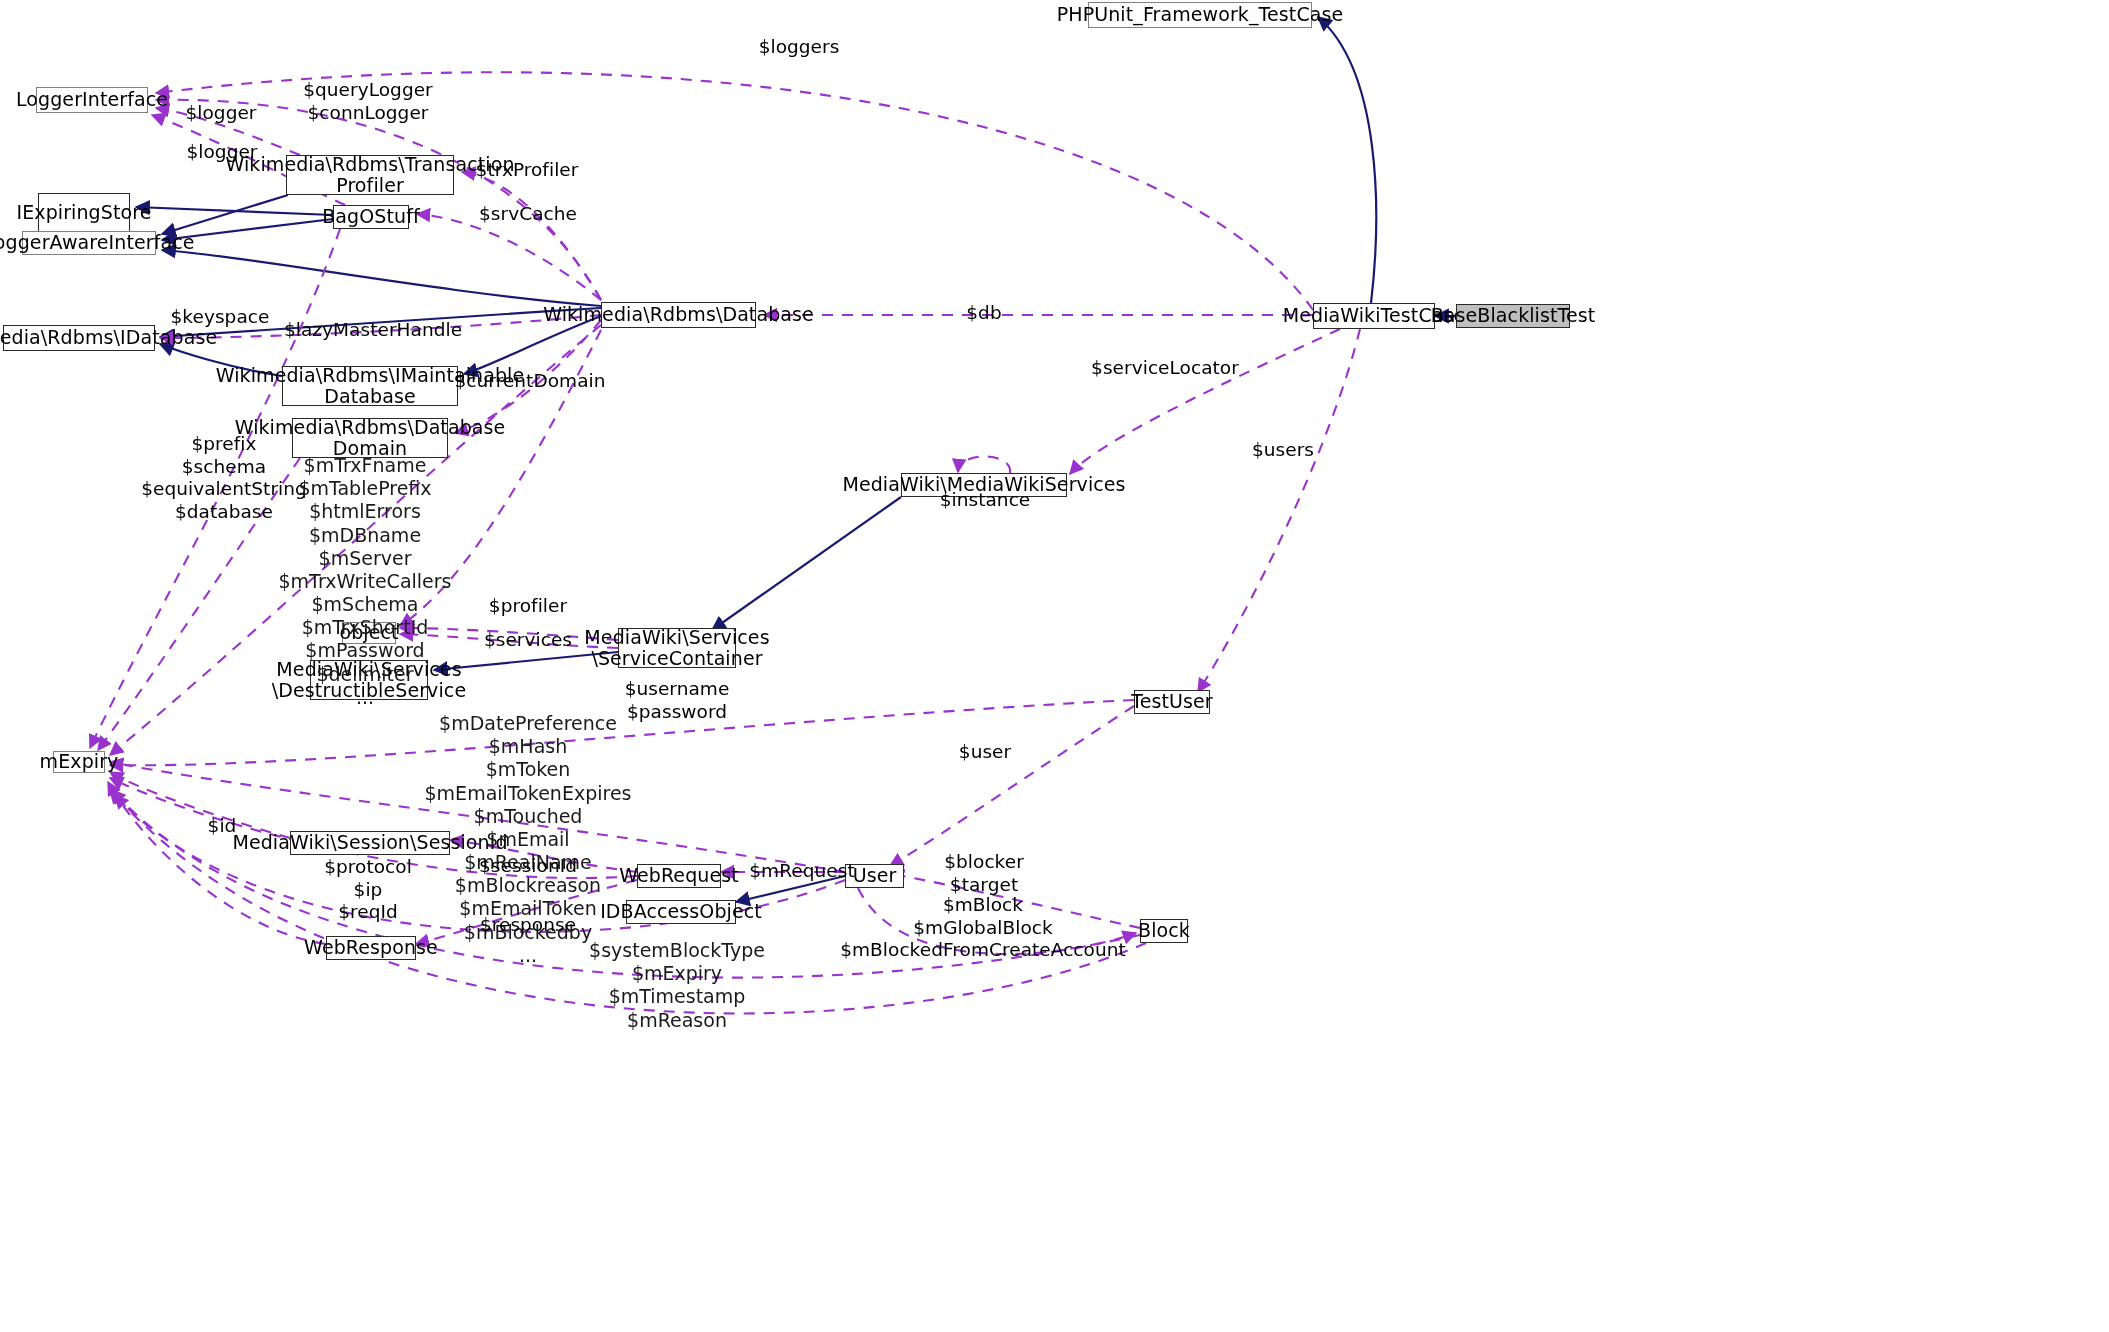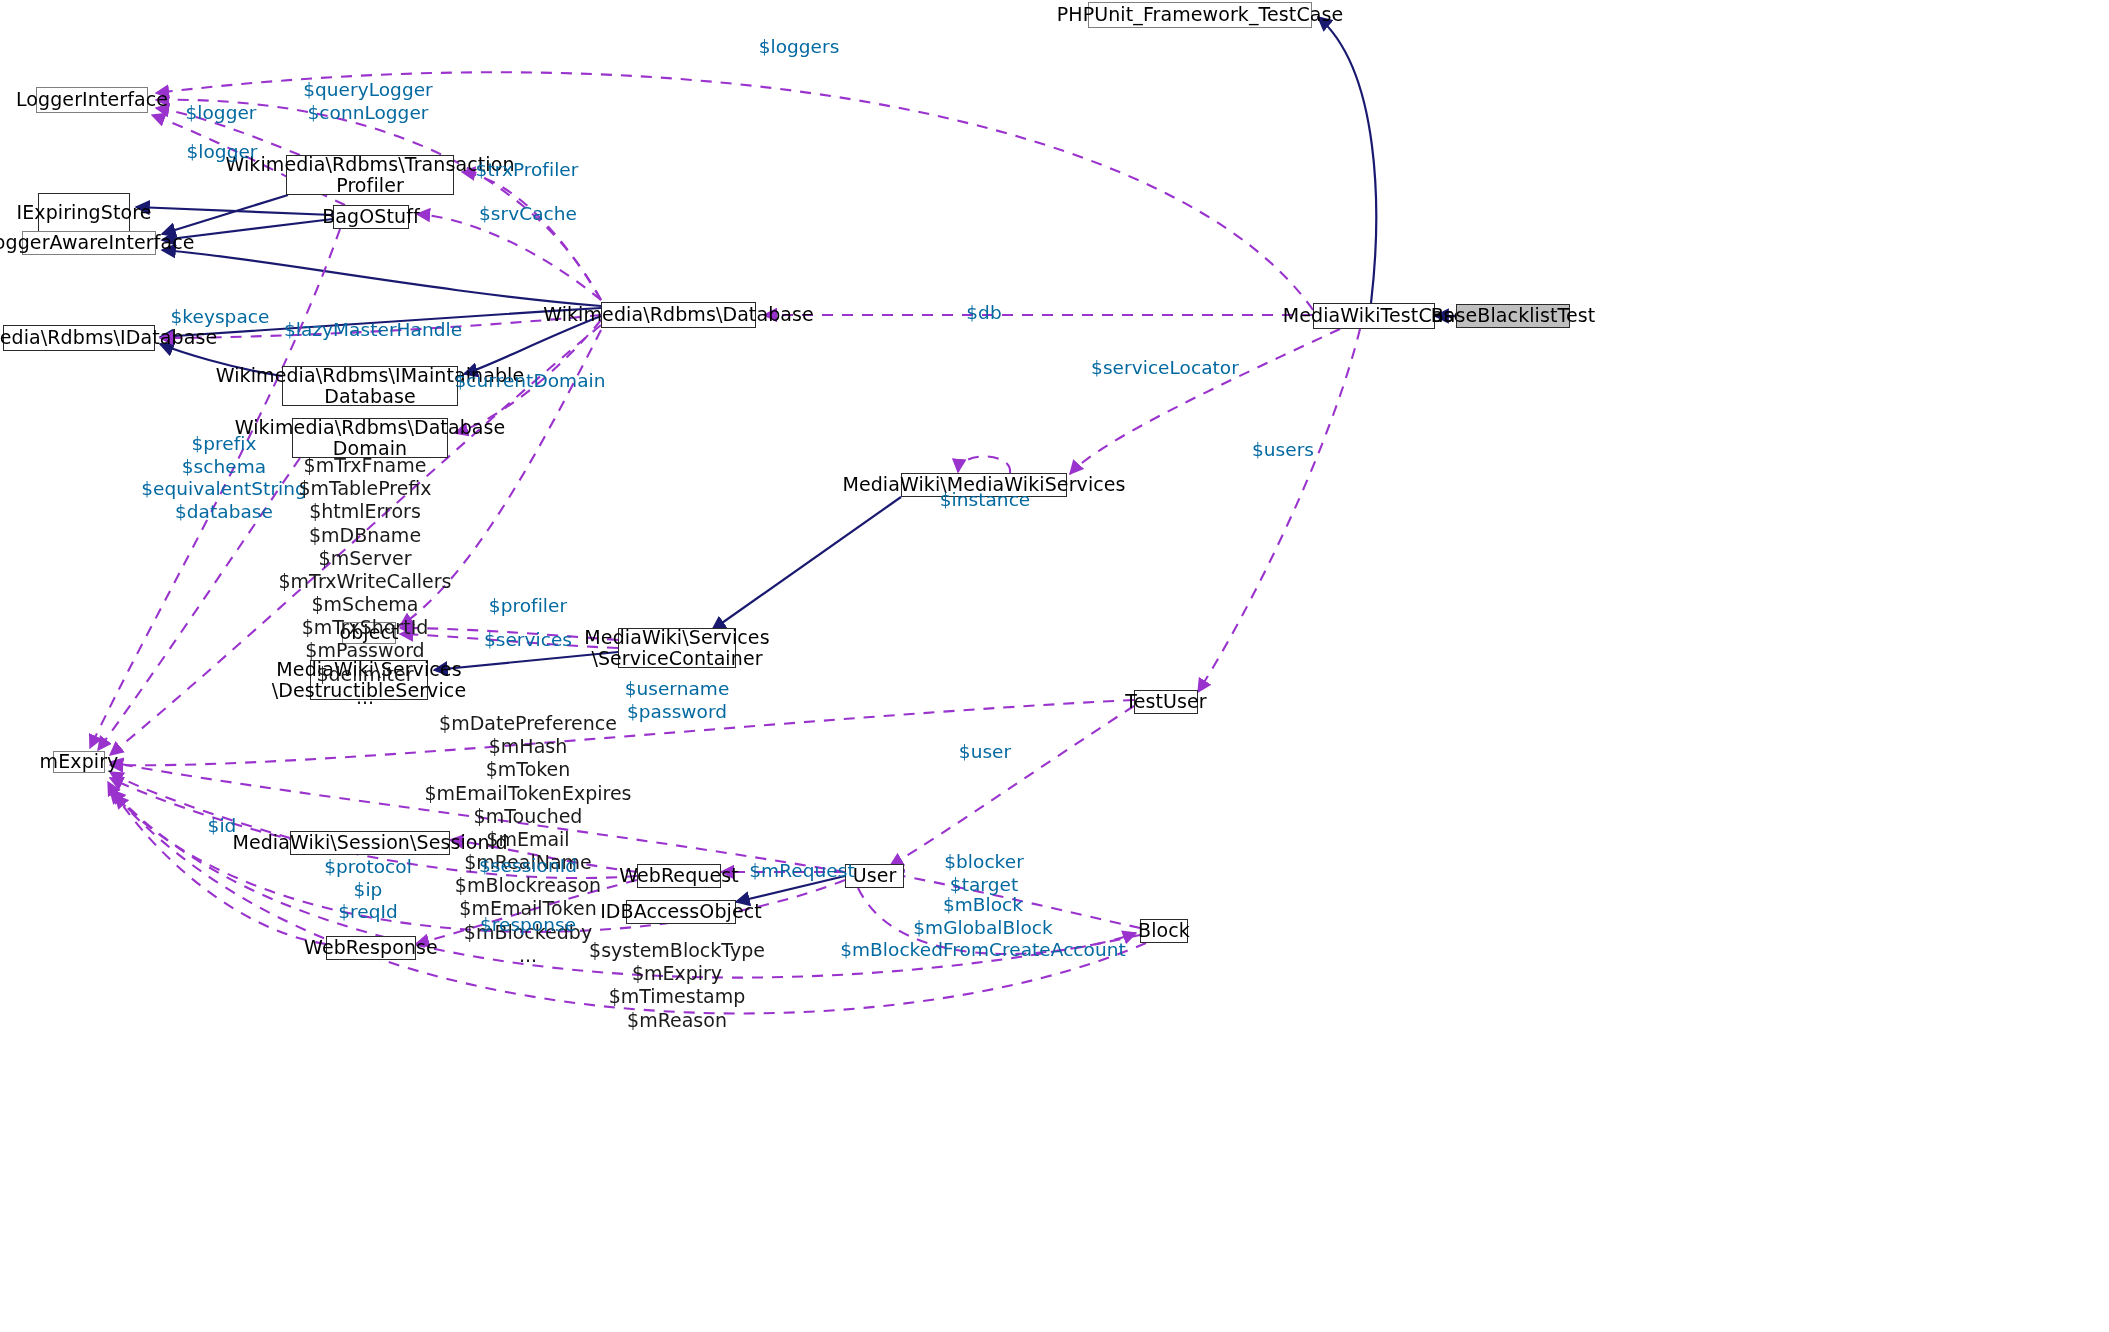--- a/index.html
+++ b/index.html
@@ -42,21 +42,21 @@
   }
   .node.solid {
     border: 1.6px solid #2a2a2a;
   }
   .node.current {
     background: #bfbfbf;
     border: 1.6px solid #2a2a2a;
   }
   .edge-label {
     position: absolute;
-    color: #0369a1;
+    color: #000000;
     font-size: 18.5px;
     line-height: 1.22;
     white-space: pre-line;
     text-align: center;
     transform: translateX(-50%);
     pointer-events: none;
     letter-spacing: 0.05px;
   }
   .edge-label.multi {
     text-align: center;
@@ -212,21 +212,21 @@
   <div class="node current" style="left:1456px;top:304px;width:114px;height:24px;">BaseBlacklistTest</div>
 
   <div class="node" style="left:342px;top:622px;width:54px;height:22px;">object</div>
 
   <div class="node solid" style="left:618px;top:628px;width:118px;height:40px;">MediaWiki\Services
 \ServiceContainer</div>
 
   <div class="node solid" style="left:310px;top:660px;width:118px;height:40px;">MediaWiki\Services
 \DestructibleService</div>
 
-  <div class="node solid" style="left:1134px;top:690px;width:64px;height:24px;">TestUser</div>
+  <div class="node solid" style="left:1134px;top:690px;width:76px;height:24px;">TestUser</div>
 
   <div class="node" style="left:53px;top:751px;width:52px;height:22px;">mExpiry</div>
 
   <div class="node solid" style="left:290px;top:831px;width:160px;height:24px;">MediaWiki\Session\SessionId</div>
 
   <div class="node solid" style="left:637px;top:864px;width:84px;height:24px;">WebRequest</div>
 
   <div class="node solid" style="left:845px;top:864px;width:59px;height:24px;">User</div>
 
   <div class="node solid" style="left:626px;top:900px;width:110px;height:24px;">IDBAccessObject</div>

